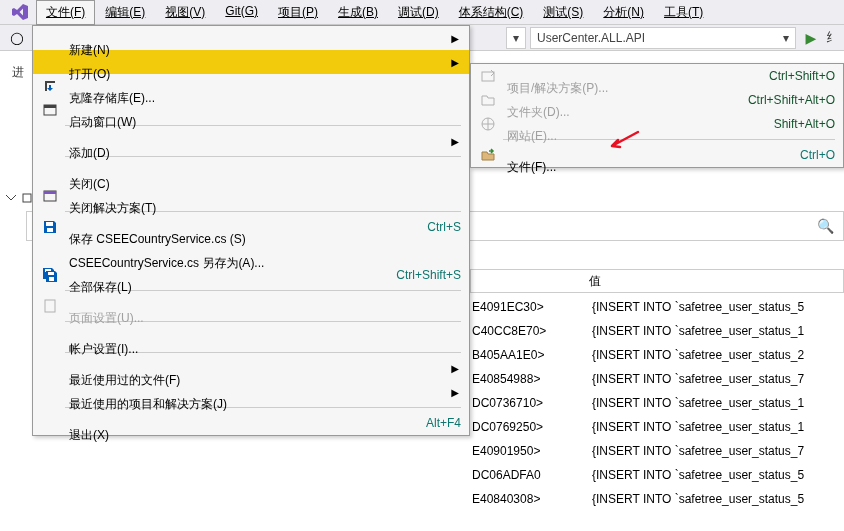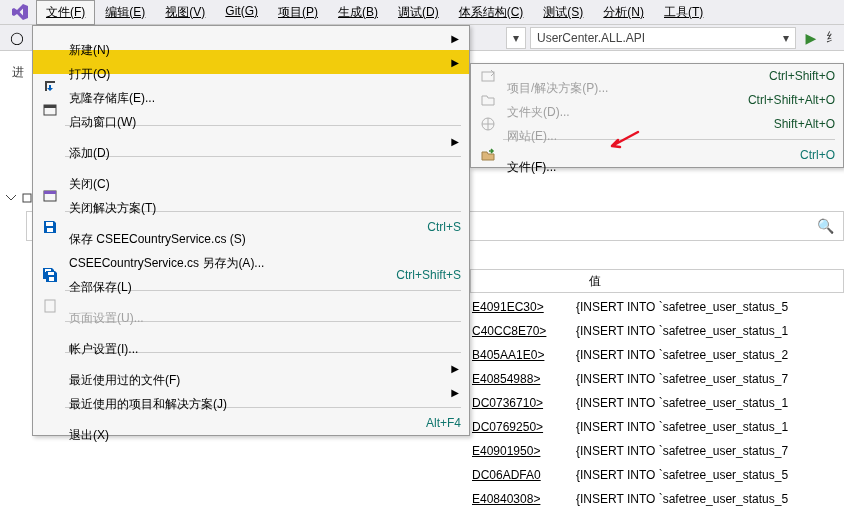--- a/index.html
+++ b/index.html
@@ -29,21 +29,21 @@
 .dmenu-arrow { width: 12px; text-align: center; font-size: 10px; }
 .dmenu-sep { height: 1px; background: #ccc; margin: 3px 8px 3px 32px; }
 
 .content-area { position: absolute; left: 26px; top: 51px; right: 0; bottom: 0; background: #fff; }
 .search-box { position: absolute; left: 0; top: 160px; right: 0; height: 30px; border: 1px solid #ccc; display: flex; align-items: center; padding: 0 8px; }
 .search-box .mag { margin-left: auto; color: #666; font-size: 14px; }
 .data-header { position: absolute; left: 444px; top: 218px; right: 0; height: 24px; border: 1px solid #ccc; display: flex; align-items: center; padding: 0 8px; background: #fff; }
 .data-header .col2 { margin-left: 110px; }
 .data-rows { position: absolute; left: 444px; top: 244px; right: 0; }
 .data-row { display: flex; height: 24px; align-items: center; white-space: nowrap; overflow: hidden; padding: 0 2px; }
-.data-row .c1 { width: 104px; text-decoration: underline; }
+.data-row .c1 { width: 120px; }
 .red-arrow { position: absolute; left: 606px; top: 130px; width: 34px; height: 20px; z-index: 50; }
 
 svg { display: block; }
 </style>
 </head>
 <body>
 
 <div class="menubar">
   <div class="vs-logo">
     <svg width="16" height="16" viewBox="0 0 16 16">

